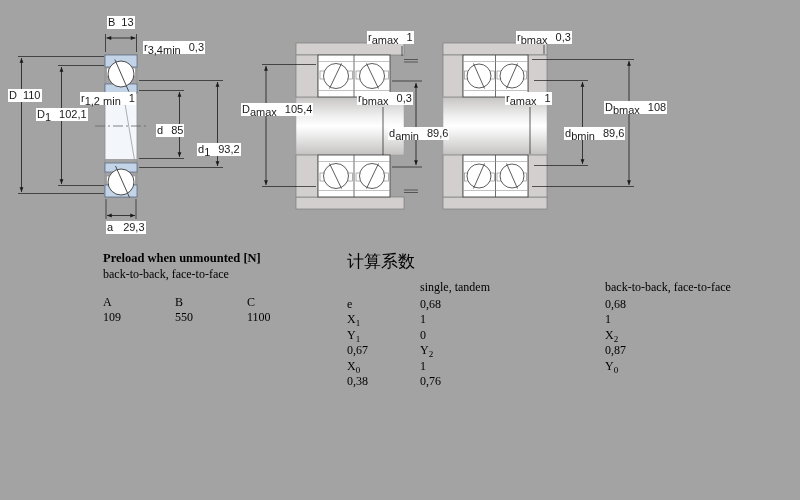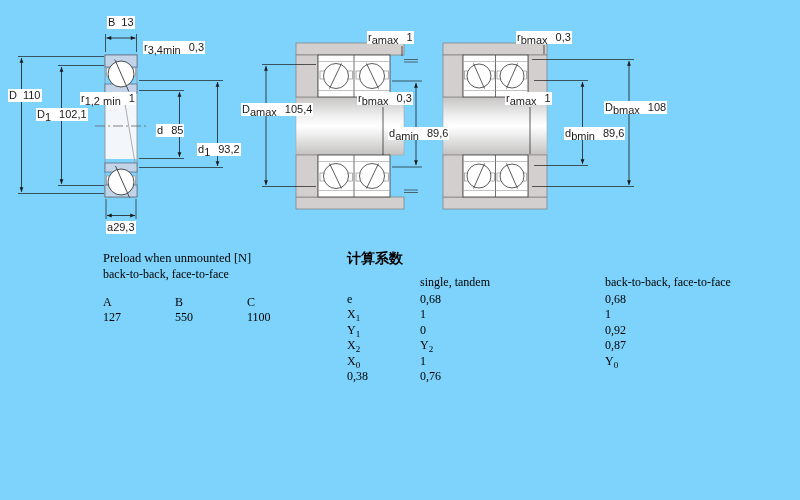--- a/index.html
+++ b/index.html
@@ -1,32 +1,32 @@
 <!DOCTYPE html>
 <html><head>
 <meta charset="utf-8">
 <style>
   html,body{margin:0;padding:0;background:#fff;}
-  .stage{position:relative;width:800px;height:500px;background:#7dd3fc;overflow:hidden;
+  .stage{position:relative;width:800px;height:500px;background:#a3a3a3;overflow:hidden;
          font-family:"Liberation Sans",sans-serif;color:#111;}
   svg{position:absolute;left:0;top:0;}
   
   .dim{position:absolute;font-size:11px;line-height:13px;color:#1a1a1a;background:#fff;
        white-space:nowrap;padding:0 1px;}
   .dim sub{font-size:11px;line-height:8px;}
   .dim .v{margin-left:8px;}
   
   .tbl{position:absolute;font-family:"Liberation Serif",serif;font-size:12px;color:#000;}
-  .tbl-title{font-weight:normal;font-size:12.5px;margin:0 0 1px 0;}
+  .tbl-title{font-weight:bold;font-size:12.5px;margin:0 0 1px 0;}
   .tbl-sub{font-size:12px;}
   .pt-grid{display:grid;grid-template-columns:72px 72px 72px;margin-top:13px;line-height:15px;}
   .ft-head{display:grid;grid-template-columns:73px 185px 170px;margin-top:7px;line-height:15px;}
   .ft-grid{display:grid;grid-template-columns:73px 185px 170px;margin-top:2px;line-height:15.4px;}
   .ft-grid sub{font-size:9px;line-height:8px;}
-  .ft-title{font-weight:bold;font-size:14px;font-family:"Liberation Serif","DejaVu Sans",serif;}
+  .ft-title{font-weight:normal;font-size:17px;font-family:"Liberation Serif","DejaVu Sans",serif;}
 </style>
 </head>
 <body>
 
 <div class="stage">
 
 <svg width="800" height="500" viewBox="0 0 800 500">
   <defs>
     <marker id="ah" viewBox="0 0 10 10" refX="8.5" refY="5" markerWidth="9" markerHeight="7" orient="auto-start-reverse">
       <path d="M0,1.6 L8.5,5 L0,8.4 z" fill="#1a1a1a"></path>
@@ -184,40 +184,40 @@
   </g>
 </svg>
 
 <div class="dim" style="left:107px;top:16px"><span>B</span><sub></sub><span class="v" style="margin-left:6px">13</span></div>
 <div class="dim" style="left:143px;top:41px"><span>r</span><sub>3,4min</sub><span class="v">0,3</span></div>
 <div class="dim" style="left:8px;top:89px"><span>D</span><sub></sub><span class="v" style="margin-left:6px">110</span></div>
 <div class="dim" style="left:36px;top:108px"><span>D</span><sub>1</sub><span class="v">102,1</span></div>
 <div class="dim" style="left:80px;top:92px"><span>r</span><sub>1,2 min</sub><span class="v">1</span></div>
 <div class="dim" style="left:156px;top:124px"><span>d</span><sub></sub><span class="v">85</span></div>
 <div class="dim" style="left:197px;top:143px"><span>d</span><sub>1</sub><span class="v">93,2</span></div>
-<div class="dim" style="left:106px;top:221px"><span>a</span><sub></sub><span class="v" style="margin-left:0">29,3</span></div>
+<div class="dim" style="left:106px;top:221px"><span>a</span><sub></sub><span class="v" style="margin-left:10px">29,3</span></div>
 
 <div class="dim" style="left:367px;top:31px"><span>r</span><sub>amax</sub><span class="v">1</span></div>
 <div class="dim" style="left:241px;top:103px"><span>D</span><sub>amax</sub><span class="v">105,4</span></div>
 <div class="dim" style="left:357px;top:92px"><span>r</span><sub>bmax</sub><span class="v">0,3</span></div>
 <div class="dim" style="left:388px;top:127px"><span>d</span><sub>amin</sub><span class="v">89,6</span></div>
 
 <div class="dim" style="left:516px;top:31px"><span>r</span><sub>bmax</sub><span class="v">0,3</span></div>
 <div class="dim" style="left:505px;top:92px"><span>r</span><sub>amax</sub><span class="v">1</span></div>
 <div class="dim" style="left:604px;top:101px"><span>D</span><sub>bmax</sub><span class="v">108</span></div>
 <div class="dim" style="left:564px;top:127px"><span>d</span><sub>bmin</sub><span class="v">89,6</span></div>
 
 <div class="tbl" style="left:103px;top:251px">
   <div class="tbl-title">Preload when unmounted [N]</div>
   <div class="tbl-sub">back-to-back, face-to-face</div>
   <div class="pt-grid">
     <span>A</span>
     <span>B</span>
     <span>C</span>
-    <span>127</span>
+    <span>109</span>
     <span>550</span>
     <span>1100</span>
   </div>
 </div>
 
 <div class="tbl" style="left:347px;top:250px">
   <div class="ft-title">计算系数</div>
   <div class="ft-head">
     <span></span>
     <span>single, tandem</span>
@@ -225,22 +225,22 @@
   </div>
   <div class="ft-grid">
     <span><span>e</span><sub></sub></span>
     <span>0,68</span>
     <span>0,68</span>
     <span><span>X</span><sub>1</sub></span>
     <span>1</span>
     <span>1</span>
     <span><span>Y</span><sub>1</sub></span>
     <span>0</span>
-    <span>0,92</span>
     <span><span>X</span><sub>2</sub></span>
+    <span>0,67</span>
     <span><span>Y</span><sub>2</sub></span>
     <span>0,87</span>
     <span><span>X</span><sub>0</sub></span>
     <span>1</span>
     <span><span>Y</span><sub>0</sub></span>
     <span>0,38</span>
     <span>0,76</span>
   </div>
 </div>
 

